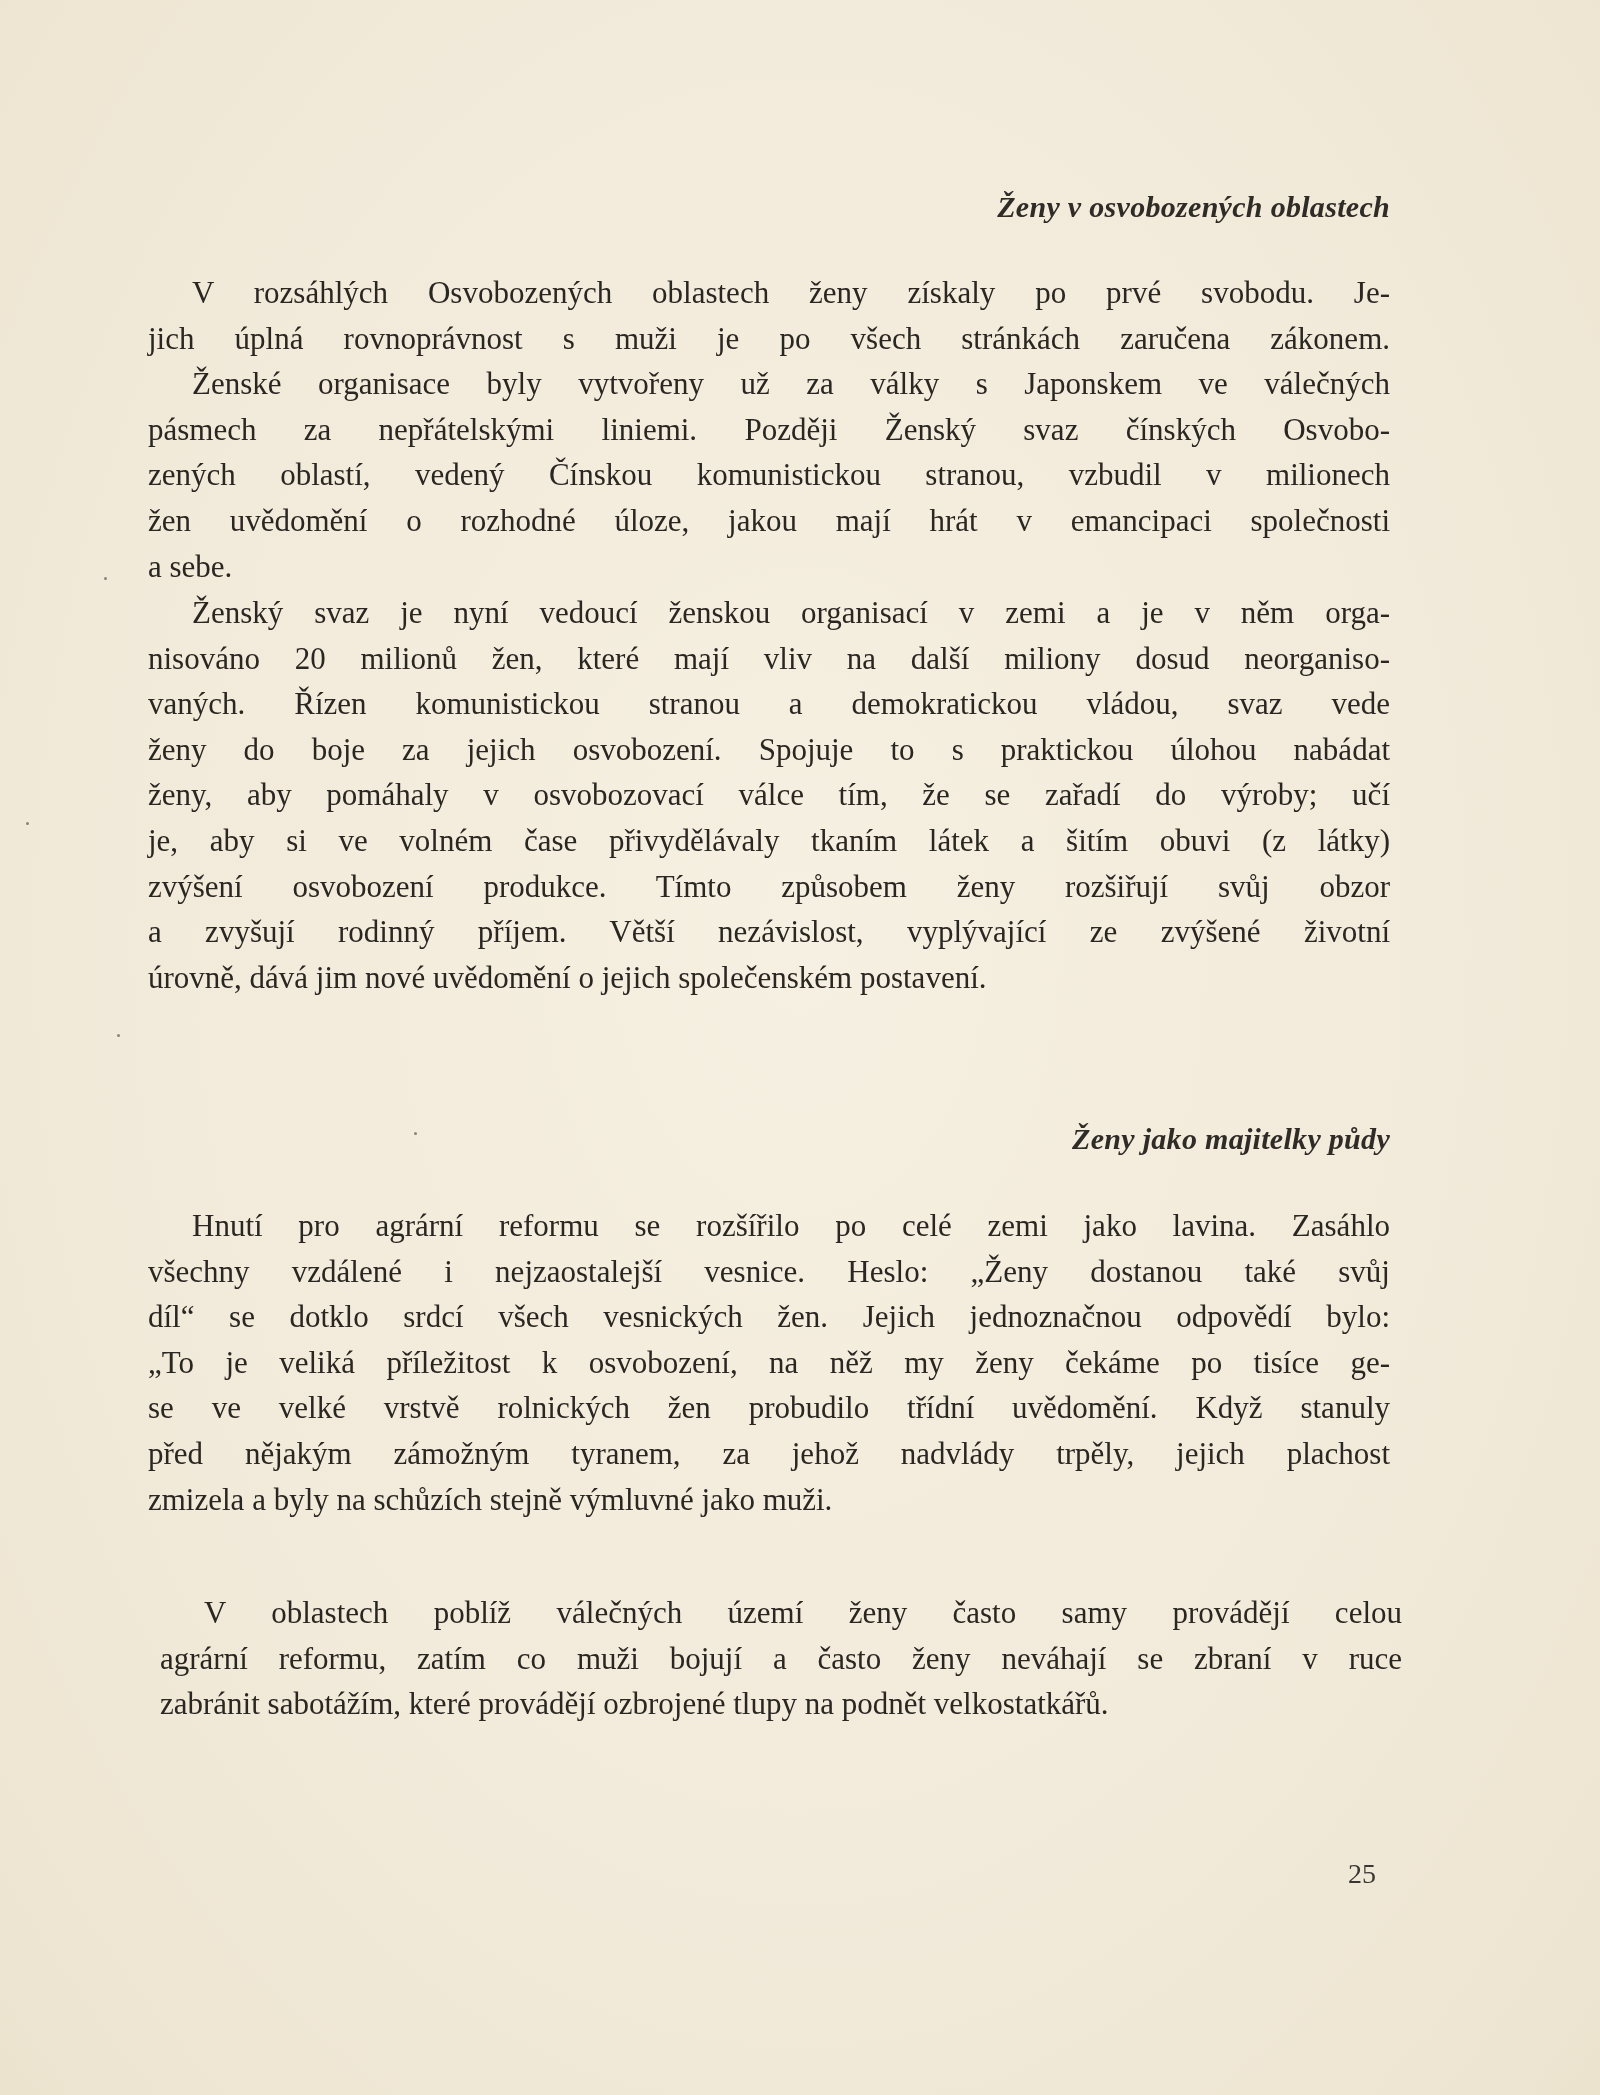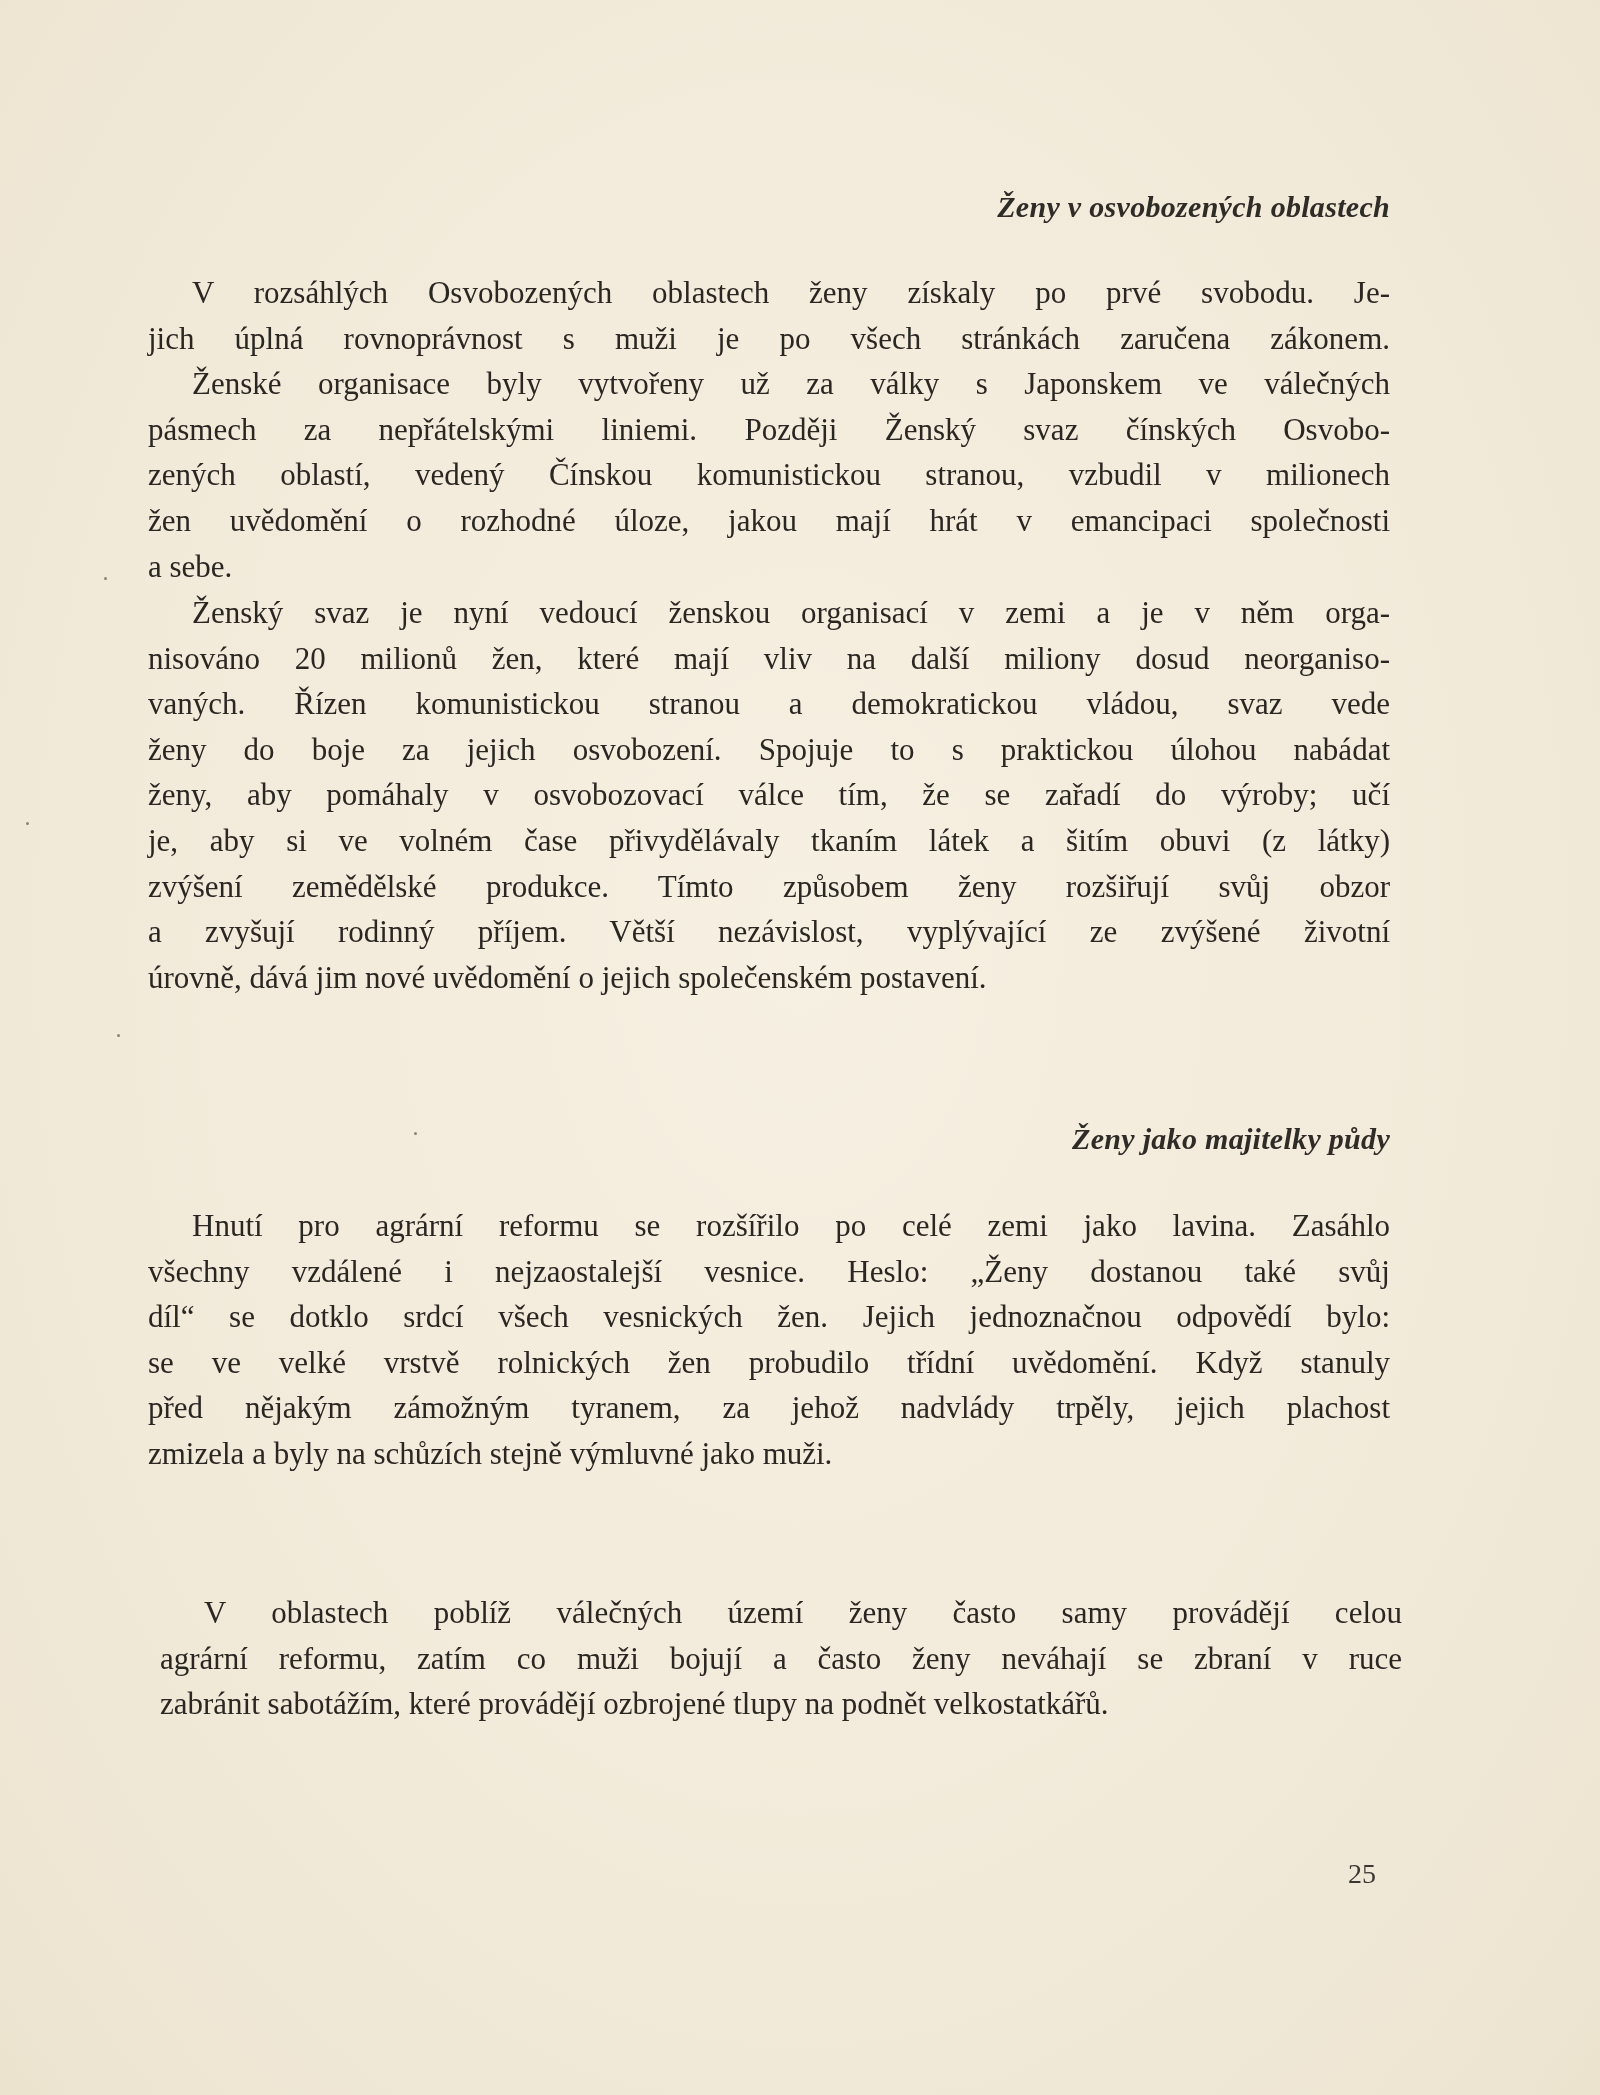--- a/index.html
+++ b/index.html
@@ -73,31 +73,32 @@
       <span class="line last">a sebe.</span>
     </div>
 
     <div id="p2" class="para">
       <span class="line indent">Ženský svaz je nyní vedoucí ženskou organisací v zemi a je v něm orga-</span>
       <span class="line">nisováno 20 milionů žen, které mají vliv na další miliony dosud neorganiso-</span>
       <span class="line">vaných. Řízen komunistickou stranou a demokratickou vládou, svaz vede</span>
       <span class="line">ženy do boje za jejich osvobození. Spojuje to s praktickou úlohou nabádat</span>
       <span class="line">ženy, aby pomáhaly v osvobozovací válce tím, že se zařadí do výroby; učí</span>
       <span class="line">je, aby si ve volném čase přivydělávaly tkaním látek a šitím obuvi (z látky)</span>
-      <span class="line">zvýšení zemědělské produkce. Tímto způsobem ženy rozšiřují svůj obzor</span>
+      <span class="line">zvýšení osvobození produkce. Tímto způsobem ženy rozšiřují svůj obzor</span>
       <span class="line">a zvyšují rodinný příjem. Větší nezávislost, vyplývající ze zvýšené životní</span>
       <span class="line last">úrovně, dává jim nové uvědomění o jejich společenském postavení.</span>
     </div>
 
     <h2 id="h2" class="heading">Ženy jako majitelky půdy</h2>
 
     <div id="p3" class="para">
       <span class="line indent">Hnutí pro agrární reformu se rozšířilo po celé zemi jako lavina. Zasáhlo</span>
       <span class="line">všechny vzdálené i nejzaostalejší vesnice. Heslo: „Ženy dostanou také svůj</span>
       <span class="line">díl“ se dotklo srdcí všech vesnických žen. Jejich jednoznačnou odpovědí bylo:</span>
+      <span class="line">„To je veliká příležitost k osvobození, na něž my ženy čekáme po tisíce ge-</span>
       <span class="line">se ve velké vrstvě rolnických žen probudilo třídní uvědomění. Když stanuly</span>
       <span class="line">před nějakým zámožným tyranem, za jehož nadvlády trpěly, jejich plachost</span>
       <span class="line last">zmizela a byly na schůzích stejně výmluvné jako muži.</span>
     </div>
 
     <div id="p4" class="para">
       <span class="line indent">V oblastech poblíž válečných území ženy často samy provádějí celou</span>
       <span class="line">agrární reformu, zatím co muži bojují a často ženy neváhají se zbraní v ruce</span>
       <span class="line last">zabránit sabotážím, které provádějí ozbrojené tlupy na podnět velkostatkářů.</span>
     </div>

